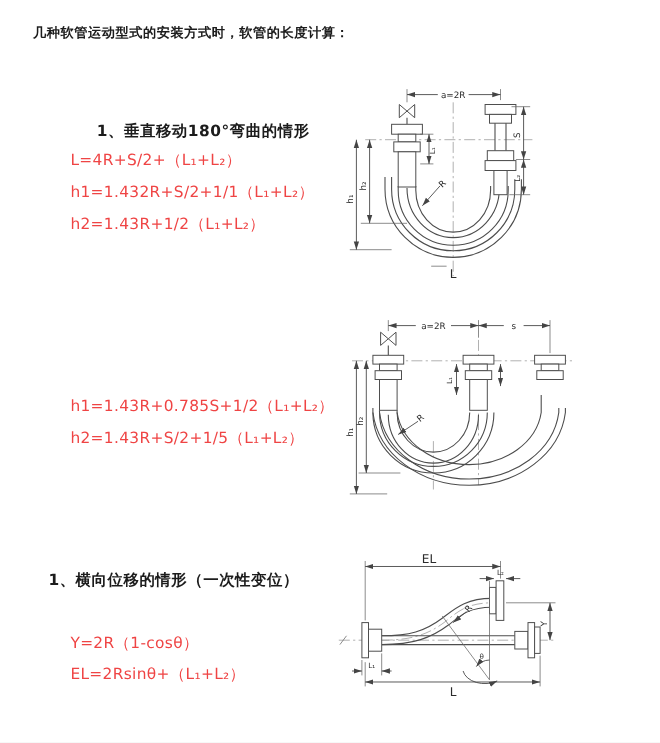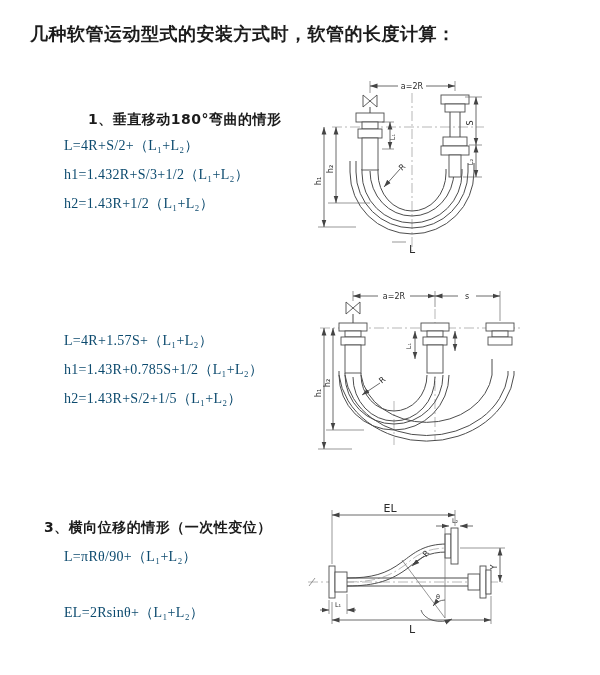--- a/index.html
+++ b/index.html
@@ -1,20 +1,20 @@
 <!DOCTYPE html>
 <html><head>
 <meta charset="utf-8">
 <style>
   html,body{margin:0;padding:0;background:#f2f2f2;}
   .page{position:relative;width:600px;height:675px;background:#ffffff;margin:0 auto;
         font-family:"DejaVu Sans","Liberation Sans",sans-serif;color:#1c1c1c;overflow:hidden;}
-  .title{position:absolute;left:30px;top:22px;font-size:18px;font-weight:bold;letter-spacing:.5px;}
+  .title{position:absolute;left:30px;top:22px;font-size:12px;font-weight:bold;letter-spacing:.5px;}
   .sec-head{position:absolute;font-size:14px;font-weight:bold;letter-spacing:.5px;}
-  .formula{position:absolute;font-size:14px;letter-spacing:.3px;color:#0c4a6e;font-family:Liberation Serif, serif;}
+  .formula{position:absolute;font-size:14px;letter-spacing:.3px;color:#ef4444;}
   .dg{position:absolute;}
   svg text{font-family:"DejaVu Sans","Liberation Sans",sans-serif;fill:#2b2b2b;}
   .dim{font-size:8px;}
   .dimS{font-size:6.5px;}
   .big{font-size:11px;}
   .dln{stroke:#444;stroke-width:.8;fill:none;}
   .ext{stroke:#6a6a6a;stroke-width:.7;fill:none;}
   .dwg{stroke:#4d4d4d;stroke-width:1;fill:none;}
   .fl{stroke:#4d4d4d;stroke-width:.9;fill:#ffffff;}
   .cl{stroke:#9a9a9a;stroke-width:.7;stroke-dasharray:10 3 2 3;fill:none;}
@@ -22,29 +22,28 @@
 </style>
 </head>
 <body>
 
 <div class="page">
 
   <div class="title">几种软管运动型式的安装方式时，软管的长度计算：</div>
 
   <div class="sec-head" style="left:44px;top:111px;margin-left:44px;">1、垂直移动180°弯曲的情形</div>
   <div class="formula" style="left:64px;top:137px;">L=4R+S/2+（L₁+L₂）</div>
-  <div class="formula" style="left:64px;top:166px;">h1=1.432R+S/3+1/2（L₁+L₂）</div>
+  <div class="formula" style="left:64px;top:166px;">h1=1.432R+S/2+1/1（L₁+L₂）</div>
   <div class="formula" style="left:64px;top:195px;text-align:right;">h2=1.43R+1/2（L₁+L₂）</div>
 
-  <div class="formula" style="left:64px;top:332px;">L=4R+1.57S+（L₁+L₂）</div>
   <div class="formula" style="left:64px;top:361px;text-align:center;">h1=1.43R+0.785S+1/2（L₁+L₂）</div>
   <div class="formula" style="left:64px;top:390px;">h2=1.43R+S/2+1/5（L₁+L₂）</div>
 
-  <div class="sec-head" style="left:44px;top:519px;">3、横向位移的情形（一次性变位）</div>
-  <div class="formula" style="left:64px;top:548px;">L=πRθ/90+（L₁+L₂）</div>
+  <div class="sec-head" style="left:44px;top:519px;">1、横向位移的情形（一次性变位）</div>
+  <div class="formula" style="left:64px;top:576px;">Y=2R（1-cosθ）</div>
   <div class="formula" style="left:64px;top:604px;">EL=2Rsinθ+（L₁+L₂）</div>
 
   <svg class="dg" style="left:308px;top:65px;" width="285" height="200" viewBox="0 0 285 200">
     <defs>
       <marker id="arA" markerWidth="9" markerHeight="7" refX="7.5" refY="3" orient="auto-start-reverse" markerUnits="userSpaceOnUse">
         <path d="M0,0.6 L7.5,3 L0,5.4 Z" fill="#444"></path>
       </marker>
       <pattern id="htA" width="4" height="4" patternUnits="userSpaceOnUse">
         <path d="M0 4 L4 0 M0 0 L4 4" stroke="#8a8a8a" stroke-width="0.7"></path>
       </pattern>

